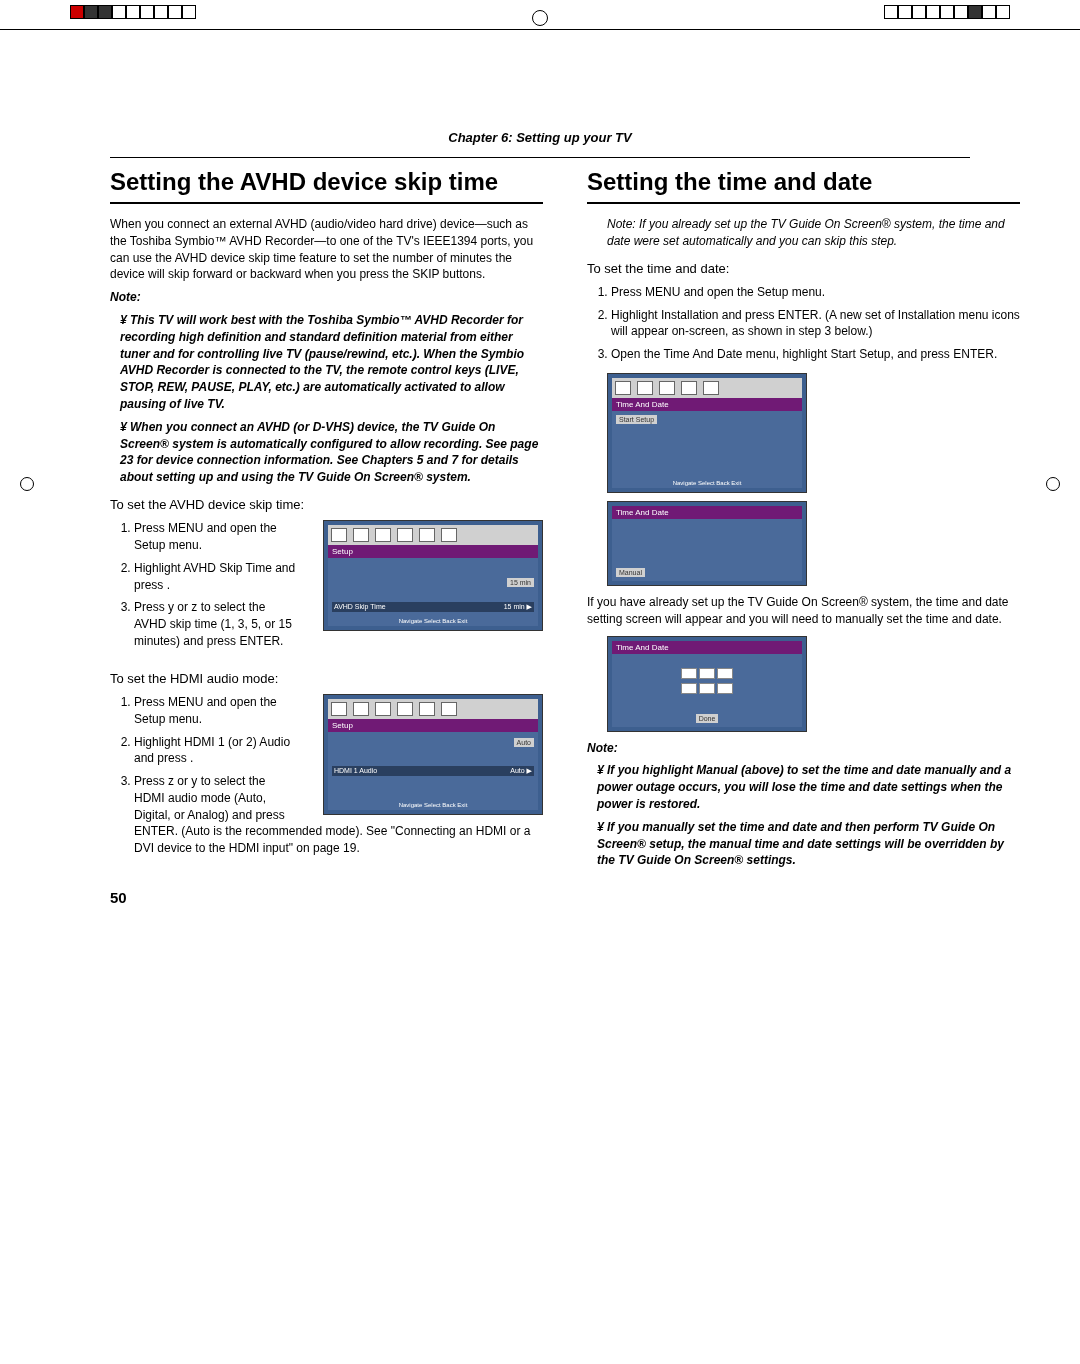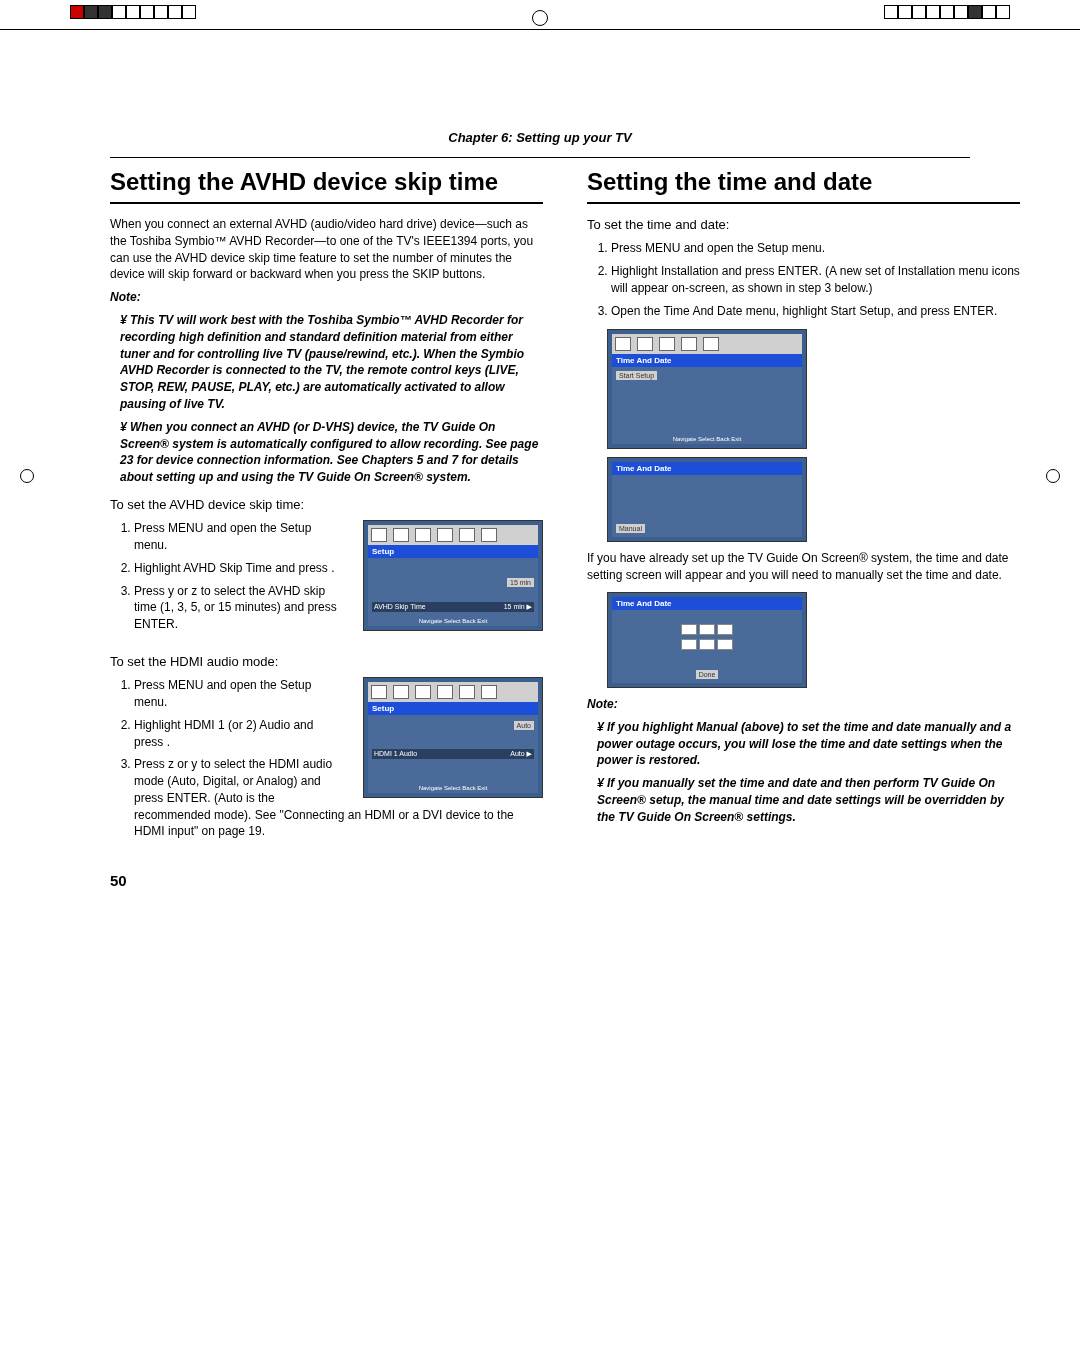--- a/index.html
+++ b/index.html
@@ -65,33 +65,33 @@
 ul li::before { content: "¥  "; }
 ol { padding-left: 24px; margin-bottom: 10px; }
 .subhead { font-size: 13px; margin: 10px 0 6px; }
 .ui-screenshot {
   background: #3d5f8f;
   border: 1px solid #333;
   font-size: 8px;
   color: #fff;
   padding: 4px;
   position: relative;
-  width: 180px;
+  width: 220px;
   float: right;
   margin-left: 24px;
 }
 .ui-icons {
   background: #d0d0d0;
   padding: 3px;
   display: flex;
   gap: 6px;
   color: #333;
 }
 .ui-icon-box { width: 16px; height: 14px; border: 1px solid #666; background: #fff; display: inline-block; }
-.ui-title { background: #1d4ed8; padding: 2px 4px; font-size: 8px; font-weight: bold; }
+.ui-title { background: #701a75; padding: 2px 4px; font-size: 8px; }
 .ui-body { background: #4a6a9a; min-height: 50px; padding: 4px; position: relative; }
 .ui-row { display: flex; justify-content: space-between; padding: 1px 2px; font-size: 7px; }
 .ui-highlight { background: #d0d0d0; color: #333; padding: 1px 3px; font-size: 7px; display: inline-block; }
 .ui-footer { background: #4a6a9a; font-size: 6px; text-align: center; padding: 2px; }
 .ui-wide { width: 200px; float: none; margin: 8px 0; }
 .page-num { font-weight: bold; font-size: 15px; margin-top: 20px; }
 .cleared { clear: both; }
 .side-reg { position: absolute; top: 50%; width: 14px; height: 14px; border: 1px solid #000; border-radius: 50%; }
 .side-reg.left { left: 20px; }
 .side-reg.right { right: 20px; }
@@ -207,20 +207,21 @@
       <li>Highlight HDMI 1 (or 2) Audio and press .</li>
       <li>Press z or y to select the HDMI audio mode (Auto, Digital, or Analog) and press ENTER. (Auto is the recommended mode). See "Connecting an HDMI or a DVI device to the HDMI input" on page 19.</li>
     </ol>
 
     <div class="cleared"></div>
     <p class="page-num">50</p>
   </div>
 
   <div class="col">
     <h1>Setting the time and date</h1>
+    <p class="note-text" style="padding-left:20px">Note: If you already set up the TV Guide On Screen® system, the time and date were set automatically and you can skip this step.</p>
     <p class="subhead">To set the time and date:</p>
     <ol>
       <li>Press MENU and open the Setup menu.</li>
       <li>Highlight Installation and press ENTER. (A new set of Installation menu icons will appear on-screen, as shown in step 3 below.)</li>
       <li>Open the Time And Date menu, highlight Start Setup, and press ENTER.</li>
     </ol>
 
     <div class="ui-screenshot ui-wide" style="margin-left:20px">
       <div class="ui-icons">
         <span class="ui-icon-box"></span>

